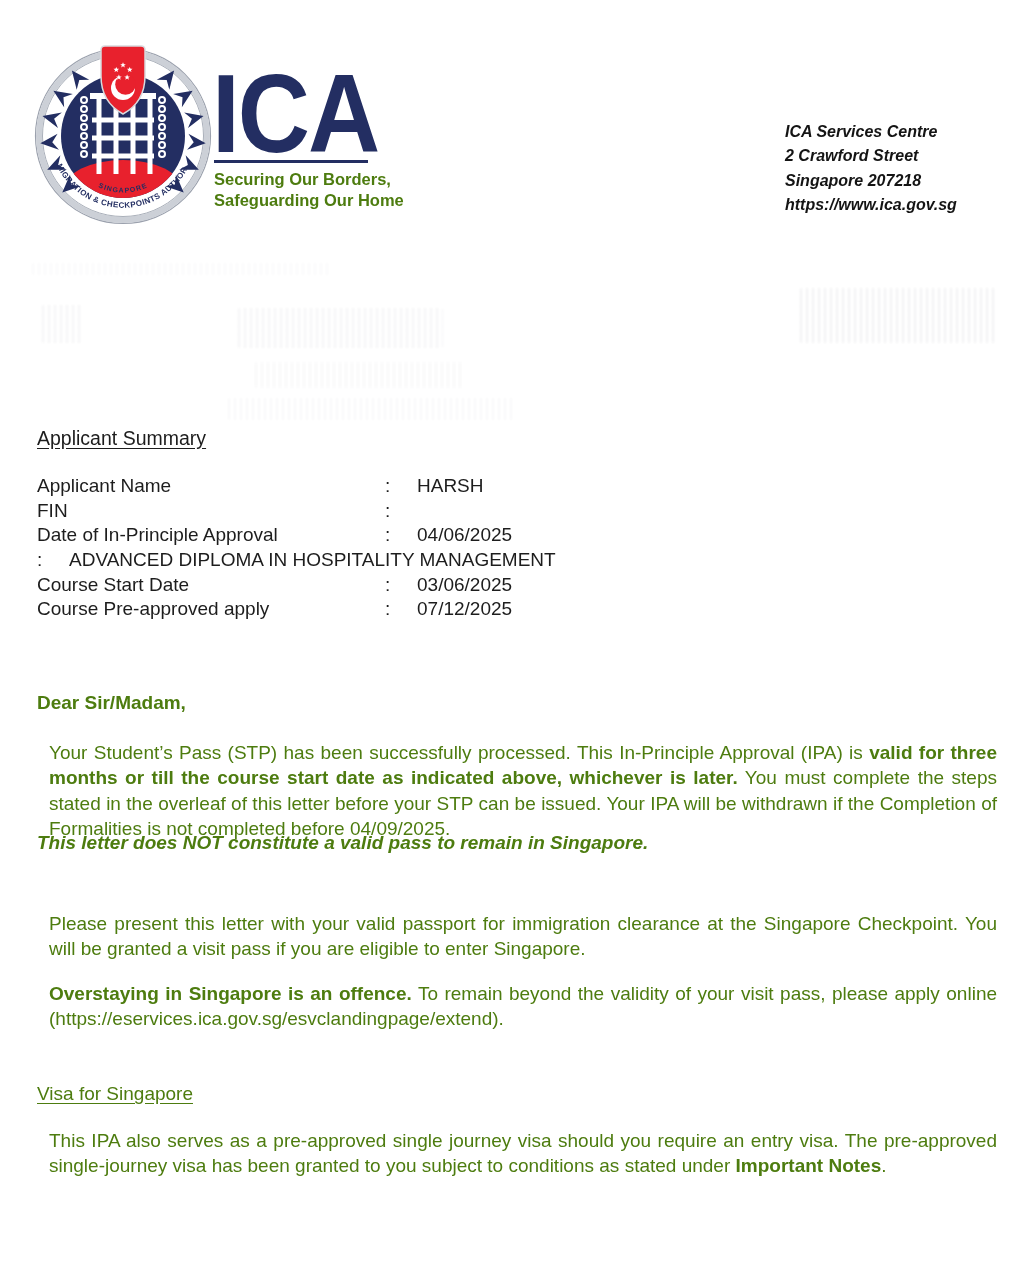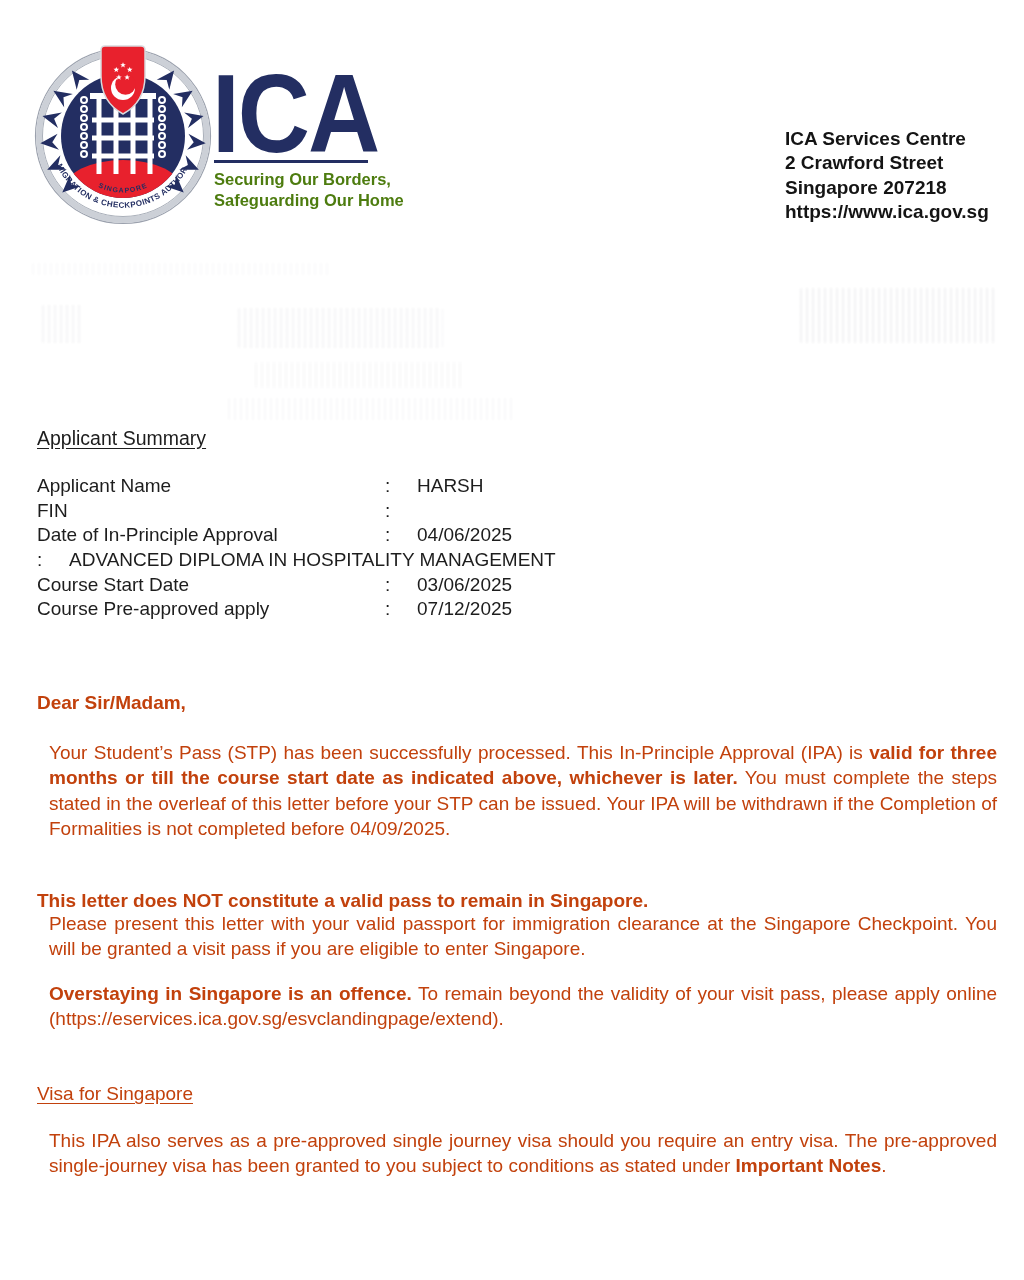--- a/index.html
+++ b/index.html
@@ -14,45 +14,45 @@
     position:absolute; left:212px; top:57px; font-size:100px; font-weight:bold;
     letter-spacing:-2px; color:#232e62; line-height:1;
     transform:scaleY(1.12); transform-origin:left top; white-space:nowrap;
   }
   .wordmark-rule { position:absolute; left:214px; top:160px; width:154px; height:3px; background:#232e62; }
   .tagline {
     position:absolute; left:214px; top:169px; font-size:16.5px; font-weight:bold;
     color:#4d7c0f; line-height:20.5px; white-space:nowrap;
   }
   .address {
-    position:absolute; left:785px; top:127px; font-size:19px; font-weight:bold;
-    color:#141414; line-height:24.3px; white-space:nowrap;
+    position:absolute; left:785px; top:120px; font-size:16px; font-weight:bold;
+    color:#141414; line-height:24.3px; white-space:nowrap;font-style:italic;
   }
   
   .ghost {
     position:absolute; border-radius:2px; opacity:.5; filter:blur(1.2px);
     background:repeating-linear-gradient(90deg, rgba(45,45,65,0.10) 0 2px, rgba(0,0,0,0) 2px 6px);
   }
   
   .sum-heading {
     position:absolute; left:37px; top:427px; font-size:19.5px; color:#1d1d1d;
     text-decoration:underline; text-underline-offset:3px;
   }
   .sum-table { position:absolute; left:37px; top:474px; width:948px; font-size:19px; }
   .sum-row { display:flex; height:24.7px; line-height:24.7px; white-space:nowrap; }
   .sum-label { width:348px; flex:none; }
   .sum-colon { width:32px; flex:none; }
   .sum-value { flex:1; }
   
-  .blk { position:absolute; left:37px; width:948px; font-size:19px; line-height:25.3px; color:#c2410c; }
+  .blk { position:absolute; left:37px; width:948px; font-size:19px; line-height:25.3px; color:#4d7c0f; }
   .just { text-align:justify;margin-left:12px; }
   .bold { font-weight:bold; }
   .salutation  { top:690px; font-weight:bold; }
   .para1       { top:740px; }
-  .notice      { top:888px; font-weight:bold; }
+  .notice      { top:830px; font-weight:bold;font-style:italic; }
   .para2       { top:911px; }
   .para3       { top:981px; }
   .visa-head   { top:1081px; text-decoration:underline; text-underline-offset:3px; width:auto; }
   .para4       { top:1128px; }
 </style>
 </head>
 <body>
 
 <div class="page">
 

